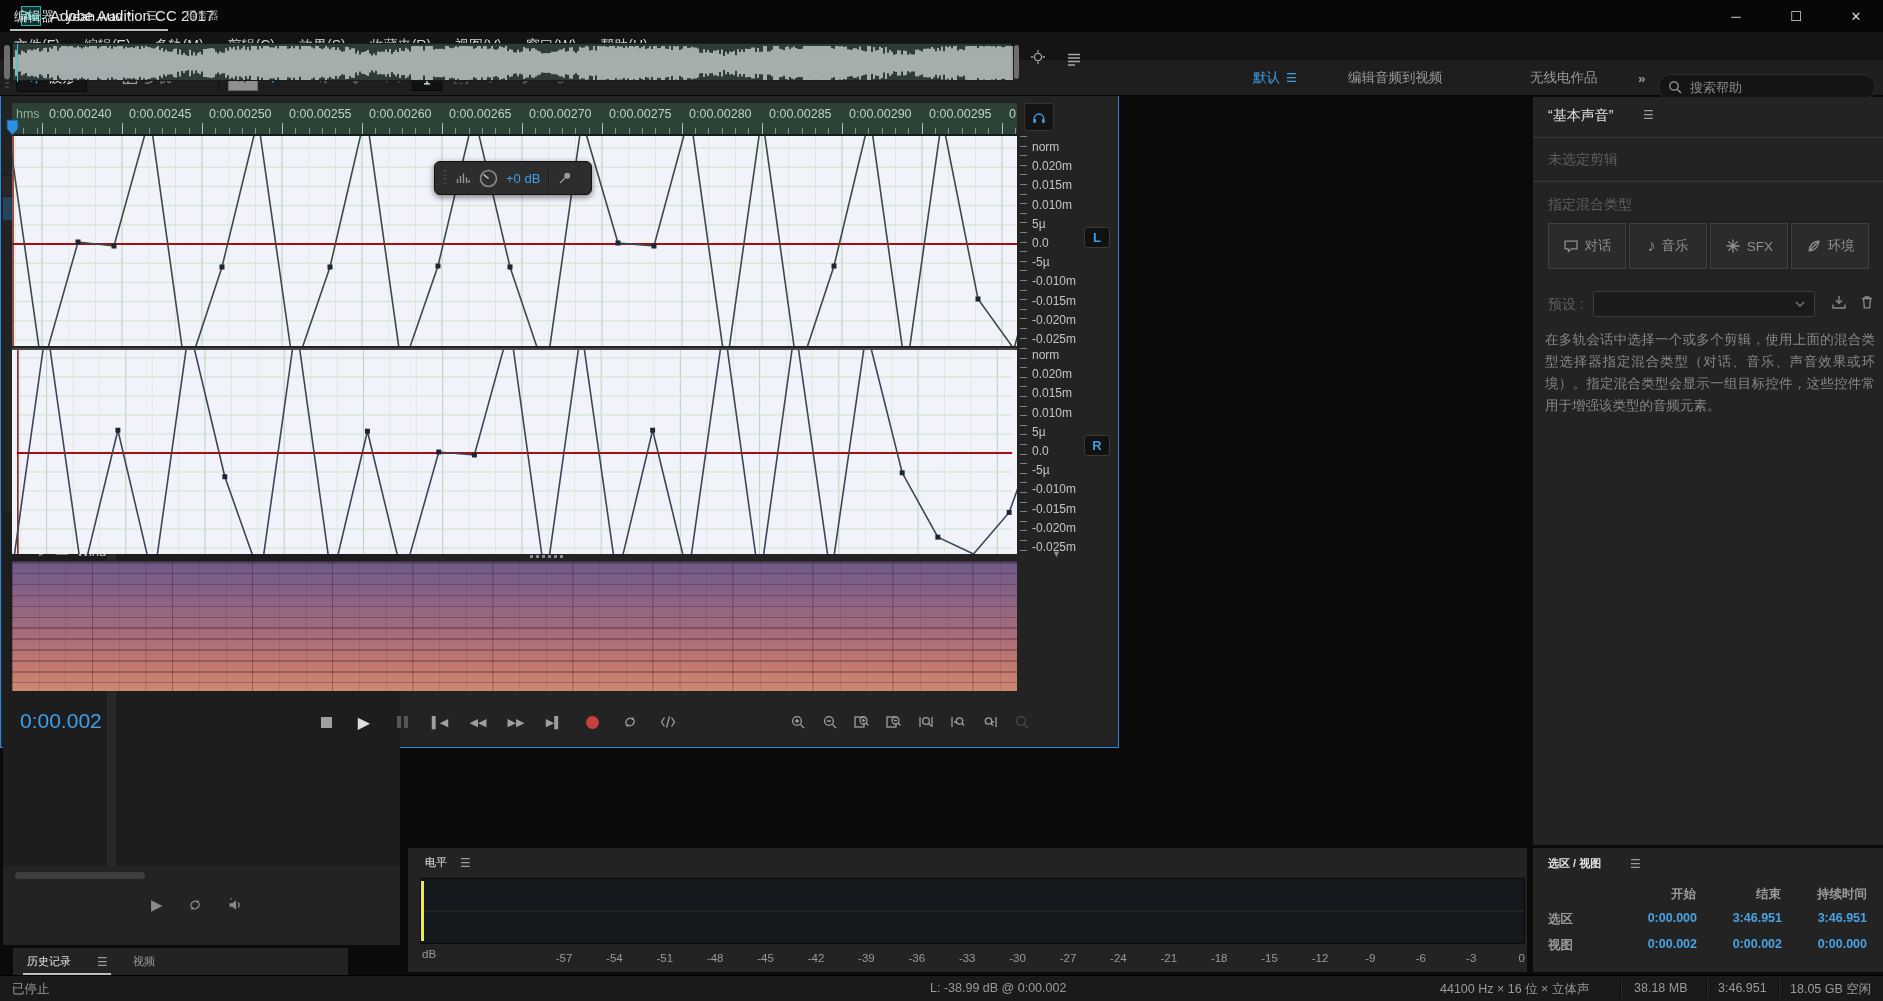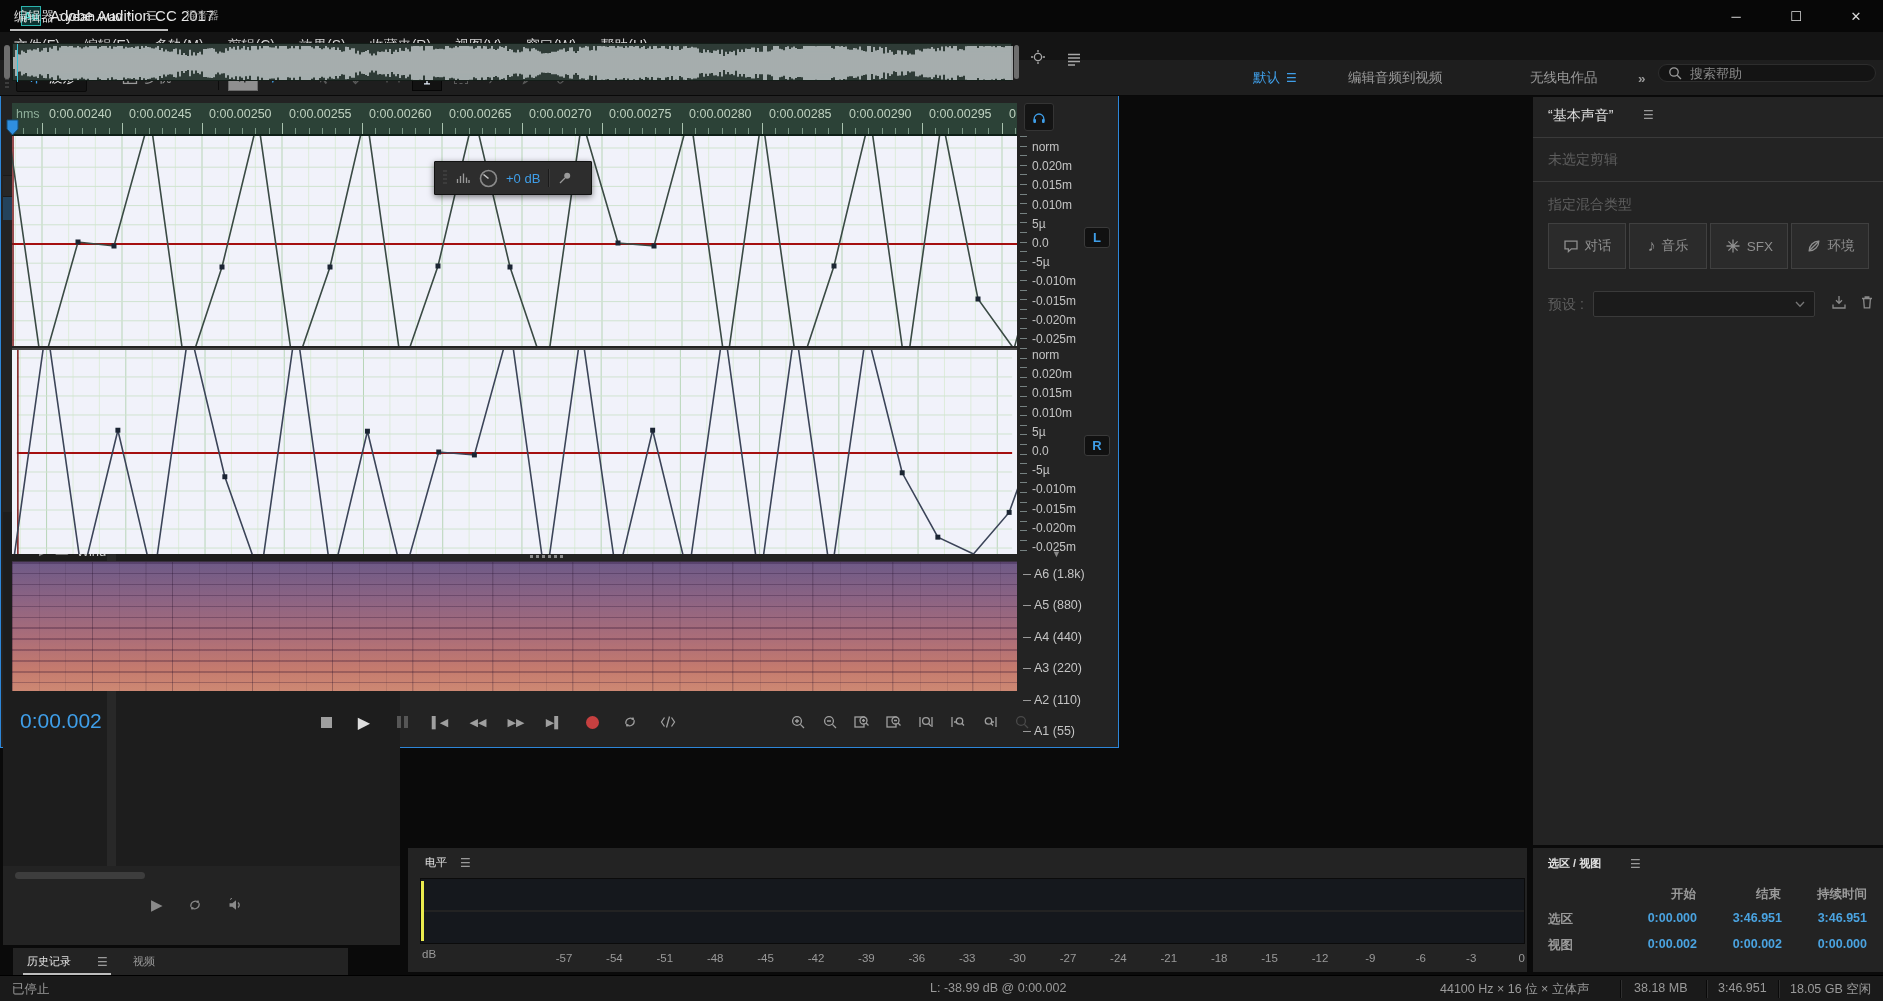--- a/index.html
+++ b/index.html
@@ -29,21 +29,21 @@
   #toolbar { position:absolute; left:0; top:60px; width:1883px; height:36px; background:#1e1e1e;
     border-bottom:1px solid #090909;padding-left:38px; }
   .tb-btn { position:absolute; top:4px; height:28px; display:flex; align-items:center; gap:6px;
     padding:0 10px; font-size:13.5px; border-radius:2px; }
   .tb-btn.on { background:#141414; border:1px solid #0a0a0a; color:#e4e4e4; }
   .tb-btn.off { color:#9a9a9a; }
   .tool { position:absolute; top:5px; width:30px; height:26px; display:flex; align-items:center;
     justify-content:center; color:#5a5a5a; }
   .tool.on { background:#121212; border:1px solid #060606; color:#e8f2ff; }
   .vsep { position:absolute; top:6px; width:1px; height:24px; background:#0c0c0c; }
-  #tb-search { position:absolute; left:1658px; top:4px; width:218px; height:18px; background:#141414;
+  #tb-search { position:absolute; left:1658px; top:14px; width:218px; height:26px; background:#141414;
     border:1px solid #2d2d2d; border-radius:13px; display:flex; align-items:center; padding:0 8px; gap:7px; }
   #tb-search input { background:transparent; border:none; outline:none; color:#bbb; font-size:13px;
     width:160px; font-family:inherit; }
   #tb-search input::placeholder { color:#8a8a8a; }
   
   .ptab { position:absolute; font-size:11px; color:#9a9a9a; }
   .ptab.on { color:#e2e2e2; }
   .underline { position:absolute; height:2px; background:#bdbdbd; }
   .menu-glyph { color:#9a9a9a; font-size:12px; letter-spacing:1px; }
   
@@ -98,21 +98,21 @@
   #notes-strip span { position:absolute; left:14px; font-size:12.5px; color:#c4c4c4; }
   #notes-strip span::before { content:""; position:absolute; left:-11px; top:7px; width:8px;
     height:1px; background:#999; }
   #transport { position:absolute; left:12px; top:701px; width:1005px; height:44px; }
   #time-display { position:absolute; left:8px; top:8px; font-size:21px; color:#3f9ee8; }
   .tbtn { position:absolute; top:8px; width:30px; height:26px; display:flex; align-items:center;
     justify-content:center; color:#9f9f9f; font-size:13px; }
   .zbtn { position:absolute; top:9px; width:28px; height:24px; display:flex; align-items:center;
     justify-content:center; color:#9f9f9f; }
   #hud { position:absolute; left:434px; top:161px; width:158px; height:34px; background:#2d2d2d;
-    border:1px solid #121212; border-radius:1px; box-shadow:0 2px 6px rgba(0,0,0,.5);
+    border:1px solid #121212; border-radius:6px; box-shadow:0 2px 6px rgba(0,0,0,.5);
     display:flex; align-items:center; gap:8px; padding:0 8px; }
   #playhead { position:absolute; left:6px; top:119px; width:13px; height:17px; }
   
   #p-ess { left:1533px; top:97px; width:350px; height:748px; }
   .ess-div { position:absolute; left:0; width:350px; height:1px; background:#3a3a3a; }
   .ess-btn { position:absolute; top:126px; width:78px; height:46px; background:#2b2b2b;
     border:1px solid #404040; color:#8f8f8f; font-size:13.5px; display:flex; align-items:center;
     justify-content:center; gap:6px; }
   #preset-dd { position:absolute; left:60px; top:194px; width:222px; height:26px; background:#1b1b1b;
     border:1px solid #3a3a3a; border-radius:2px; display:flex; align-items:center;
@@ -726,28 +726,20 @@
   <div class="abs" style="left:530px;top:555px;display:flex;gap:3px">
     <span style="width:3px;height:3px;background:#8a8a8a"></span>
       <span style="width:3px;height:3px;background:#8a8a8a"></span>
       <span style="width:3px;height:3px;background:#8a8a8a"></span>
       <span style="width:3px;height:3px;background:#8a8a8a"></span>
       <span style="width:3px;height:3px;background:#8a8a8a"></span>
       <span style="width:3px;height:3px;background:#8a8a8a"></span>
   </div>
 
   <div id="spectral"></div>
-  <div id="notes-strip">
-      <span style="position: absolute; top: 6px;">A6 (1.8k)</span>
-      <span style="position: absolute; top: 37.4px;">A5 (880)</span>
-      <span style="position: absolute; top: 68.8px;">A4 (440)</span>
-      <span style="position: absolute; top: 100.2px;">A3 (220)</span>
-      <span style="position: absolute; top: 131.6px;">A2 (110)</span>
-      <span style="position: absolute; top: 163px;">A1 (55)</span>
-    </div>
 
   <div id="hud">
     <div class="grip" style="position:static;width:4px;height:16px"></div>
     <i class="ic" style="color:#9a9a9a">
         <svg width="16" height="16" viewBox="0 0 16 16" fill="none" stroke="currentColor" stroke-width="1.3">
           <path d="M2.5 13V9M5.5 13V6M8.5 13V3.5M11.5 13V7.5M14 13v-3"></path>
         </svg>
       </i>
     <svg width="19" height="19" viewBox="0 0 19 19">
       <circle cx="9.5" cy="9.5" r="8" fill="#2f2f2f" stroke="#8a8a8a" stroke-width="1.6"></circle>
@@ -929,20 +921,21 @@
         <path d="M2 10.5v3.5h12v-3.5"></path>
         <path d="M8 2v7M5 6.2L8 9.3 11 6.2"></path>
       </svg>
     </i>
   <i class="ic abs" style="left:326px;top:197px;color:#8a8a8a">
       <svg width="16" height="16" viewBox="0 0 16 16" fill="none" stroke="currentColor" stroke-width="1.3">
         <path d="M3 4.5h10M6.2 4.2V3h3.6v1.2M4.6 4.8l.7 9h5.4l.7-9"></path>
       </svg>
     </i>
 
+  <p class="ess-para" style="top:232px">在多轨会话中选择一个或多个剪辑，使用上面的混合类型选择器指定混合类型（对话、音乐、声音效果或环境）。指定混合类型会显示一组目标控件，这些控件常用于增强该类型的音频元素。</p>
 </div>
 
 <div id="p-levels" class="panel">
   <span class="ptab on" style="left:17px;top:7px">电平</span>
   <span class="menu-glyph abs" style="left:52px;top:8px">☰</span>
   <div id="meter">
     <div style="position:absolute;left:0;top:31px;width:100%;height:2px;background:#232323"></div>
     <div id="meter-line"></div>
   </div>
   <div id="db-row" style="position:absolute;left:0;top:104px;width:1119px;height:16px">

